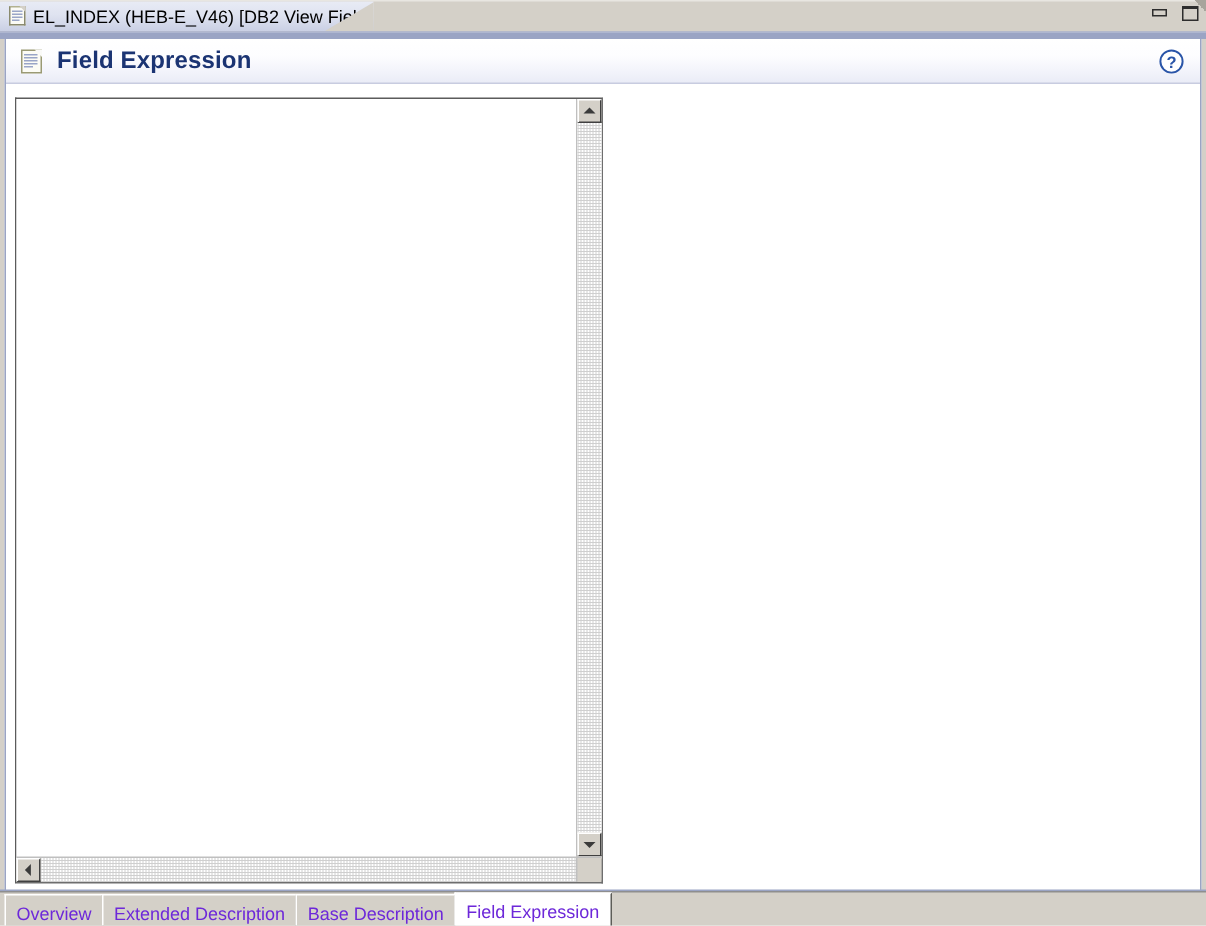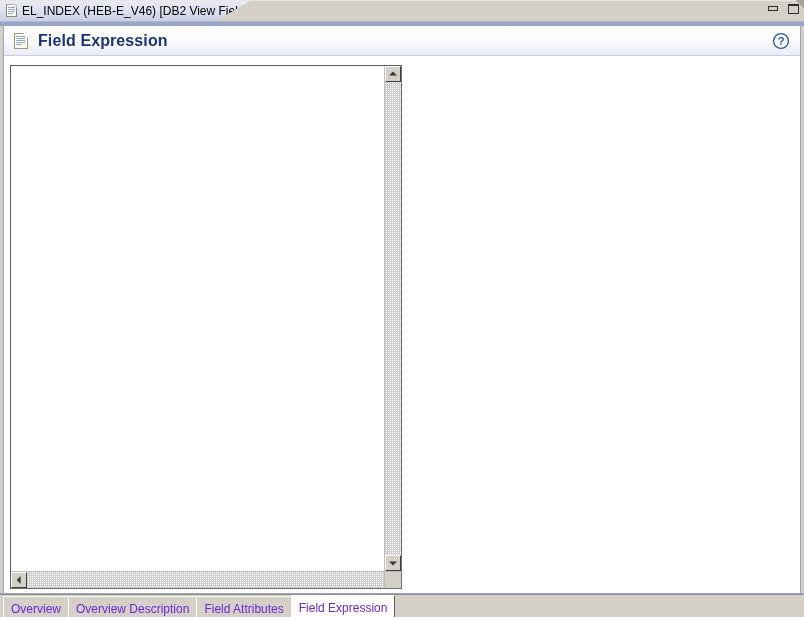--- a/index.html
+++ b/index.html
@@ -492,24 +492,24 @@
   </div>
 
   <div class="body-bottom-rule"></div>
 
   <div class="bottom-bar">
     <div class="bottom-tabs">
       <div class="btab">
         <span>Overview</span>
       </div>
       <div class="btab">
-        <span>Overview Description</span>
+        <span>Extended Description</span>
       </div>
       <div class="btab">
-        <span>Field Attributes</span>
+        <span>Base Description</span>
       </div>
       <div class="btab selected">
         <span>Field Expression</span>
       </div>
     </div>
   </div>
 
 </div>
 
 </body></html>

